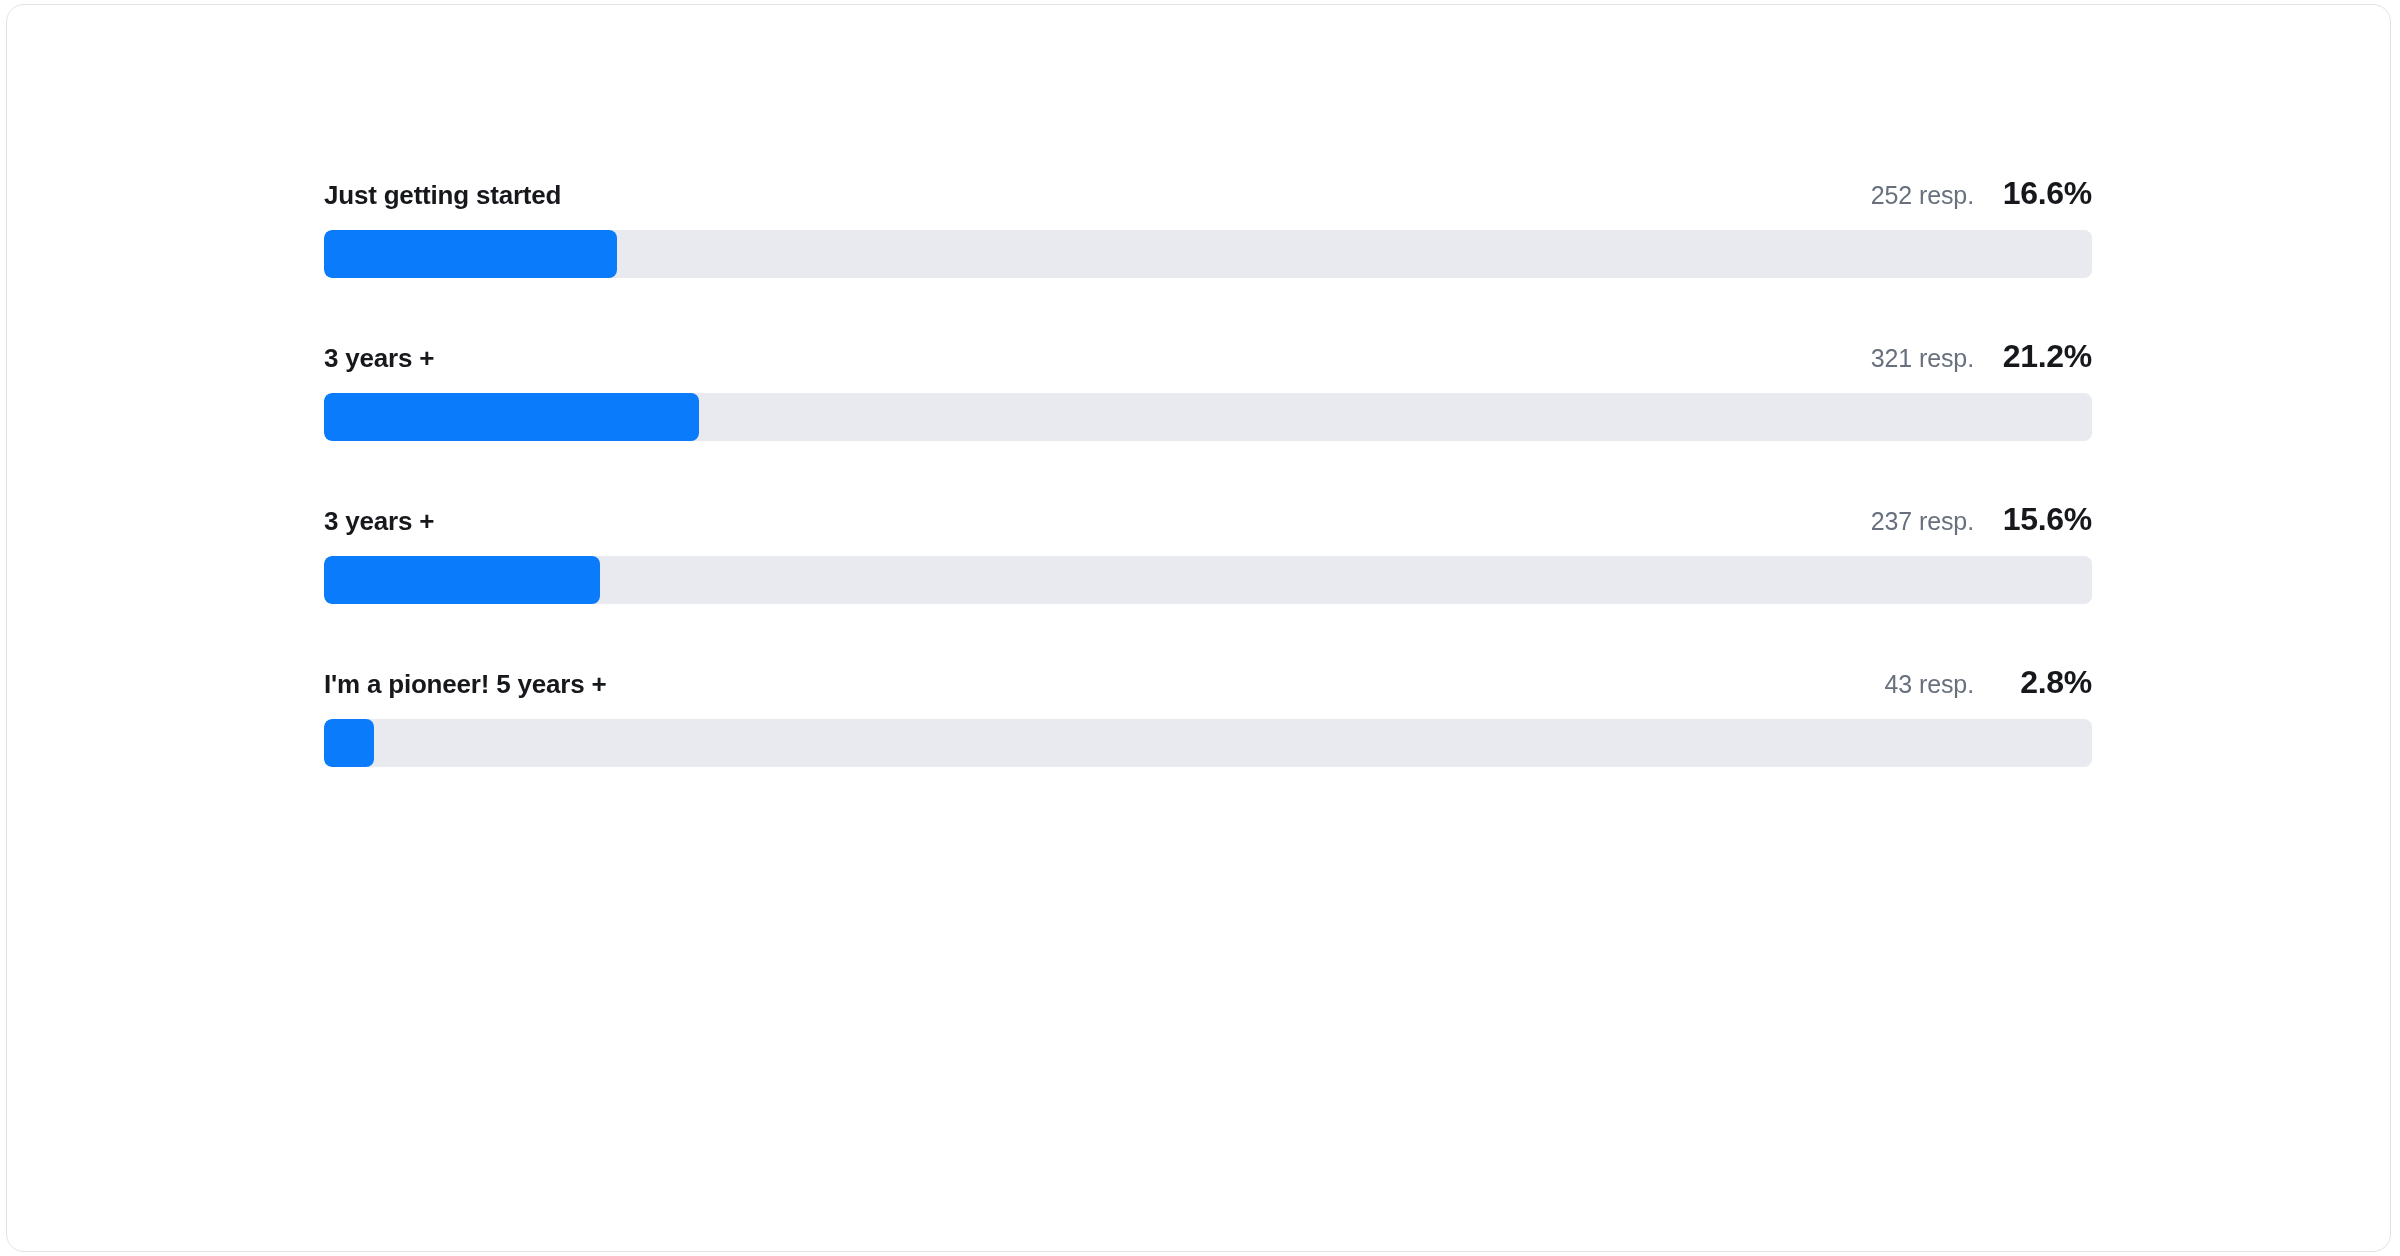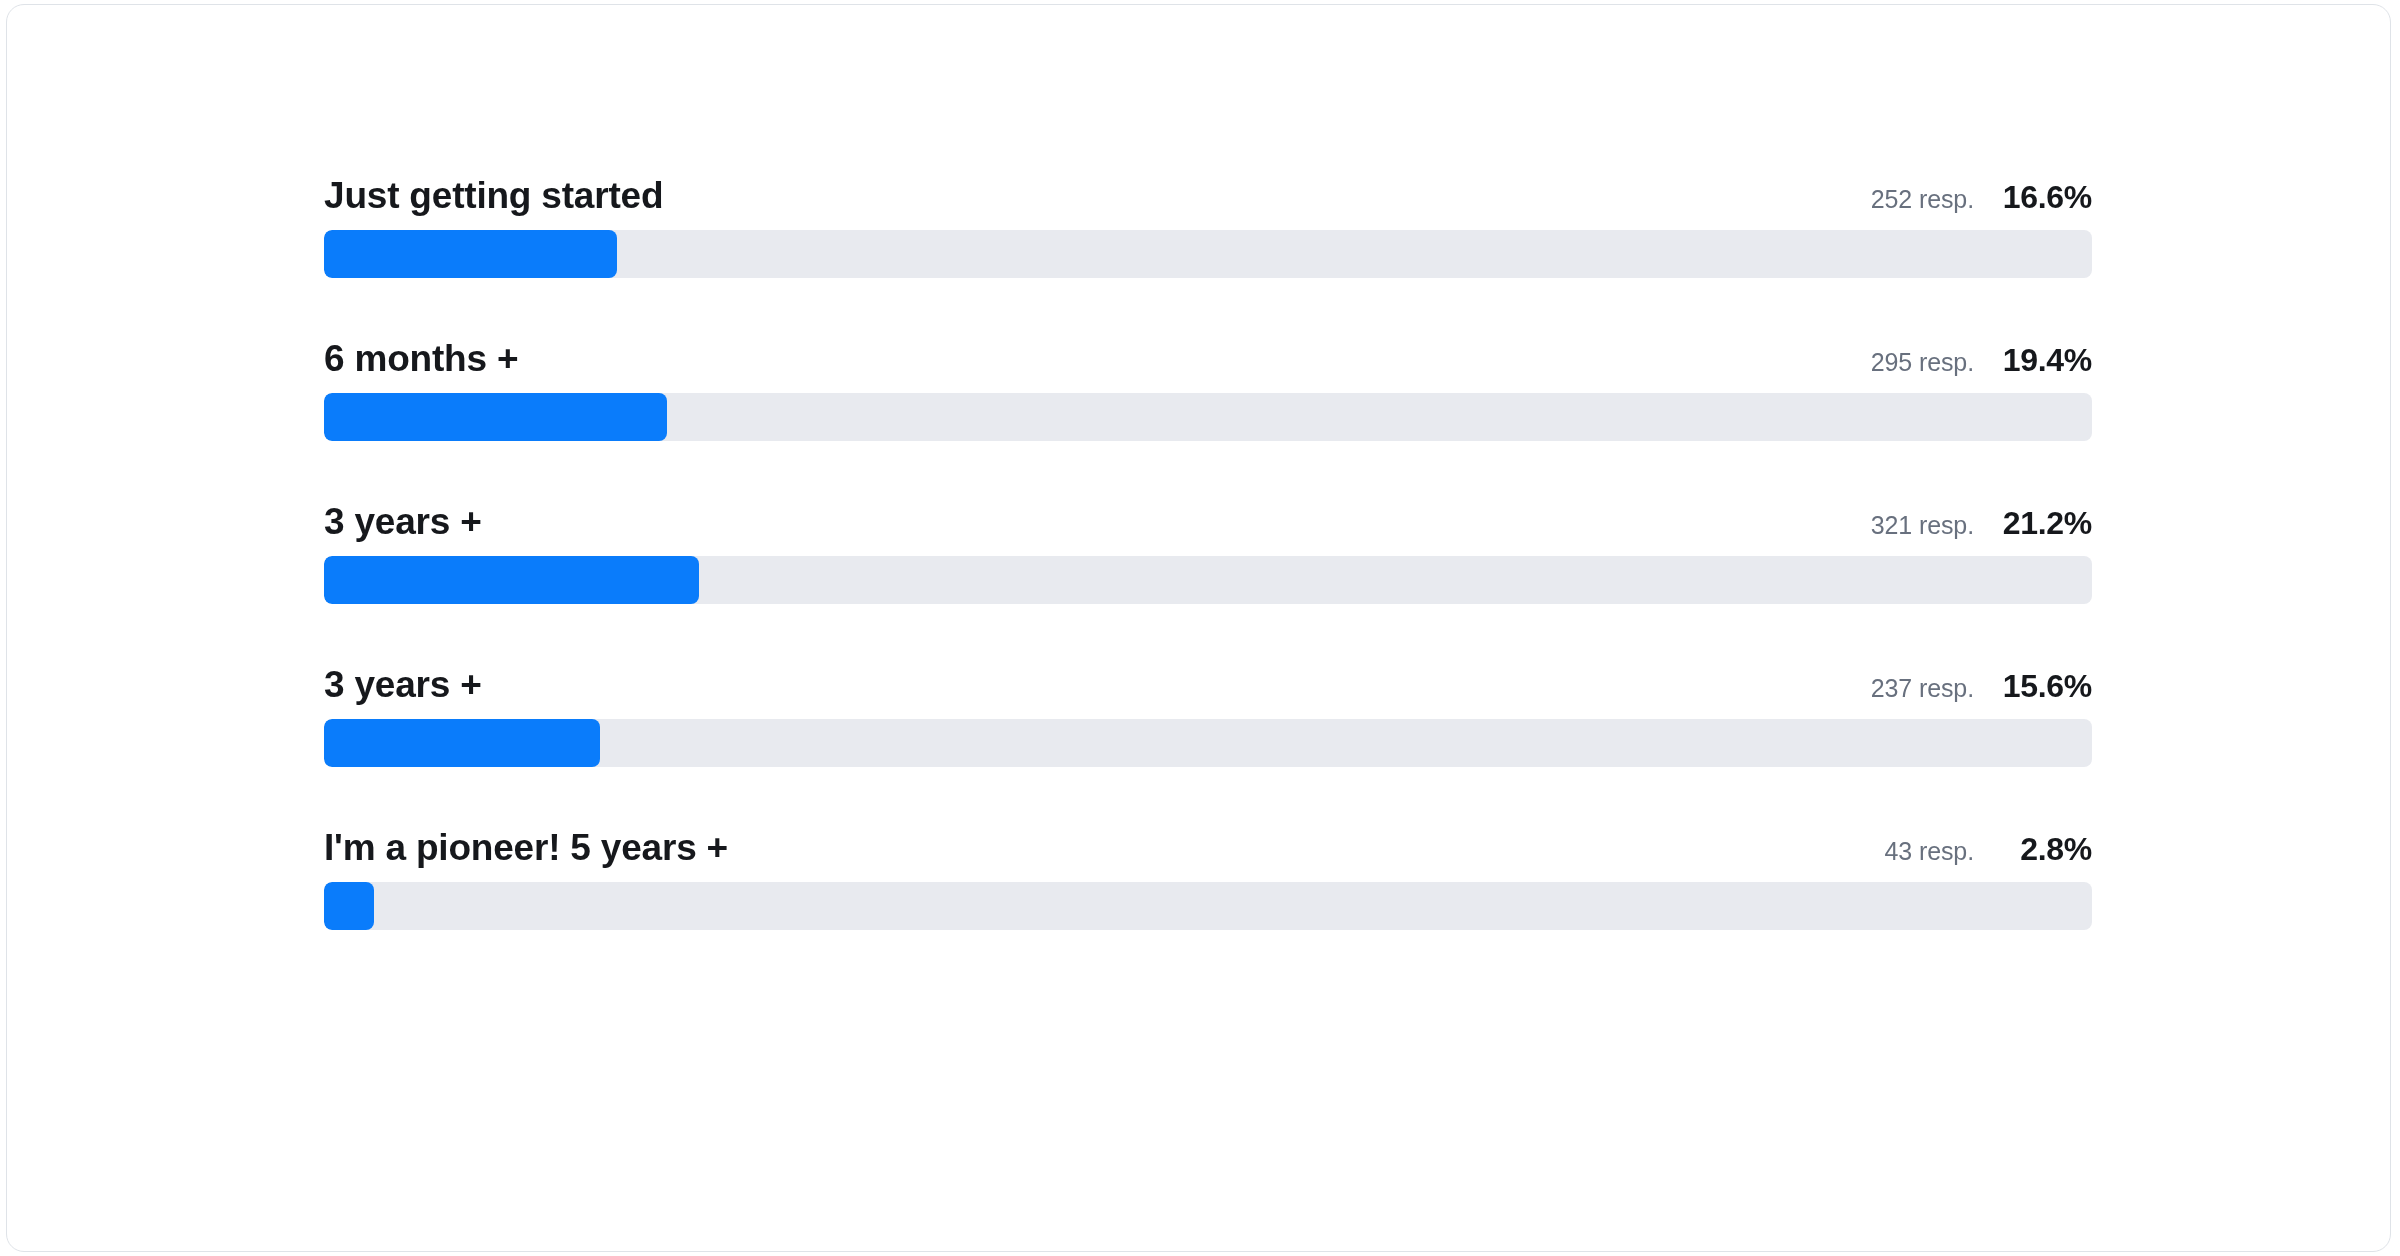--- a/index.html
+++ b/index.html
@@ -40,21 +40,21 @@
   .row-header {
     display: flex;
     align-items: baseline;
     justify-content: space-between;
     width: 100%;
     height: 34px;
     margin-bottom: 21px;
   }
 
   .option-label {
-    font-size: 37px;
+    font-size: 26px;
     font-weight: bold;
     color: #16181c;
     letter-spacing: -0.2px;
     white-space: nowrap;
   }
 
   .row-stats {
     display: flex;
     align-items: baseline;
     white-space: nowrap;
@@ -108,32 +108,20 @@
         <span class="row-stats">
           <span class="resp-count">252 resp.</span>
           <span class="pct-value">16.6%</span>
         </span>
       </div>
       <div class="bar-track">
         <div class="bar-fill" style="width: 16.6%;"></div>
       </div>
     </div>
 
-    <div class="result-row">
-      <div class="row-header">
-        <span class="option-label">6 months +</span>
-        <span class="row-stats">
-          <span class="resp-count">295 resp.</span>
-          <span class="pct-value">19.4%</span>
-        </span>
-      </div>
-      <div class="bar-track">
-        <div class="bar-fill" style="width: 19.4%;"></div>
-      </div>
-    </div>
 
 
     <div class="result-row">
       <div class="row-header">
         <span class="option-label">3 years +</span>
         <span class="row-stats">
           <span class="resp-count">321 resp.</span>
           <span class="pct-value">21.2%</span>
         </span>
       </div>

